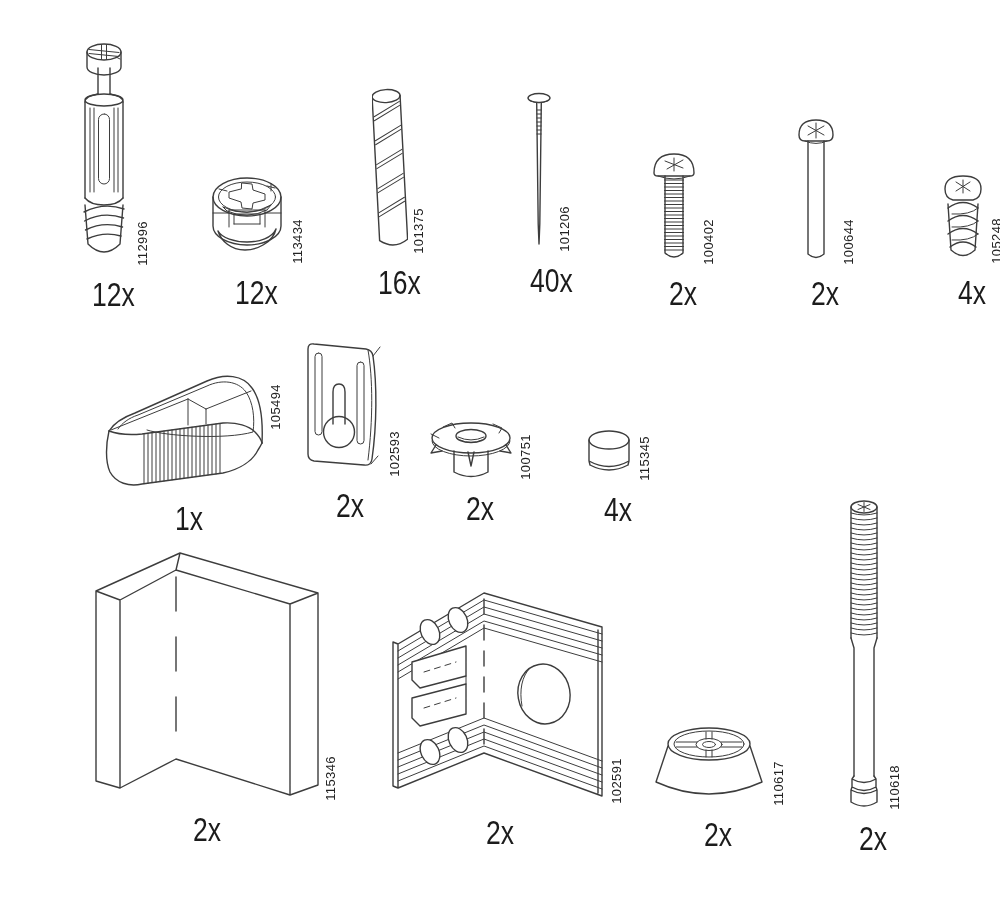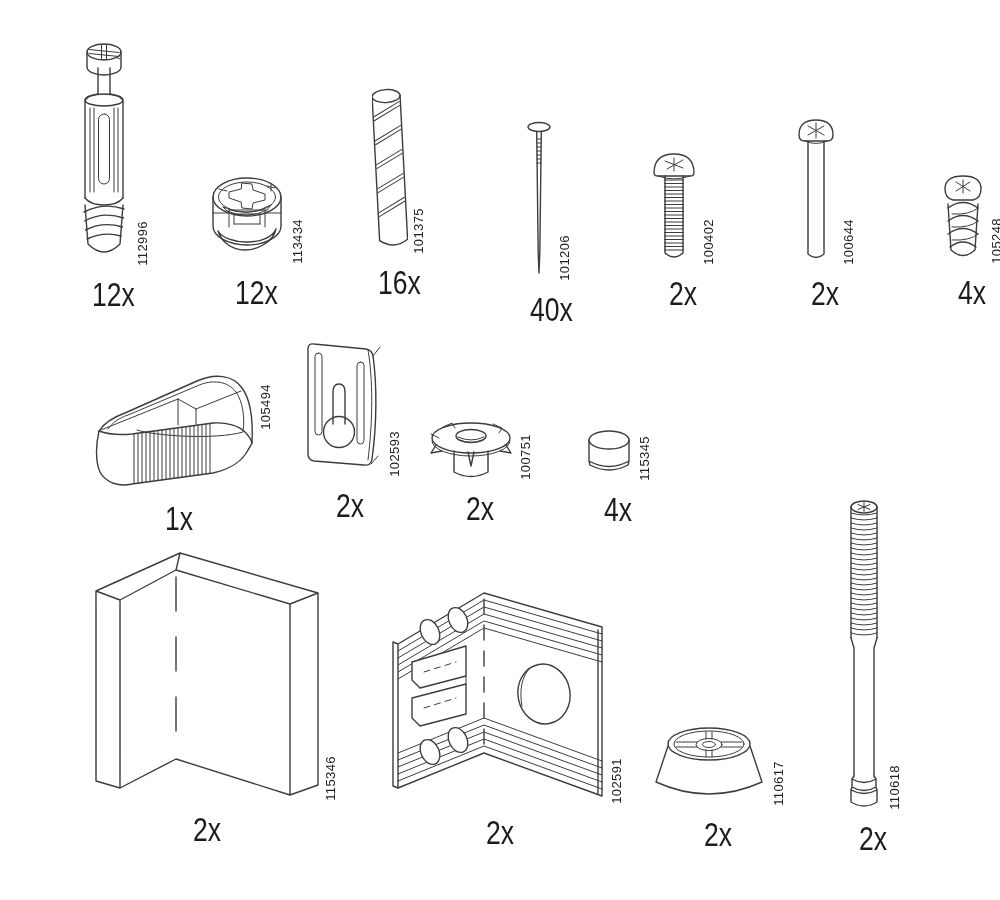--- a/index.html
+++ b/index.html
@@ -77,21 +77,21 @@
           <ellipse cx="18" cy="8" rx="14" ry="6.5"></ellipse>
           <path d="M4 8v144M32 8v144M4 152q14 10 28 0"></path>
           <path class="thin" d="M5 28L31 14M5 32L31 18M5 52L31 38M5 56L31 42M5 76L31 62M5 80L31 66M5 100L31 86M5 104L31 90M5 124L31 110M5 128L31 114"></path>
         </g>
       </svg>
       <span class="pn">101375</span>
     </div>
     <figcaption class="qty"><span class="qtext">16x</span></figcaption>
   </figure>
 
-  <figure class="part" style="left:484px;top:105px;">
+  <figure class="part" style="left:484px;top:76px;">
     <div class="art">
       <svg width="30" height="160" viewBox="0 0 30 160">
         <ellipse cx="15" cy="6" rx="11" ry="4.5"></ellipse>
         <path class="thin" d="M5.5 8.5q9.5 4.5 19 0"></path>
         <path d="M12.7 11L14.2 132L15 152L15.8 132L17.3 11"></path>
         <path class="thin" d="M12.9 18h4.2M12.9 22h4.2M12.9 26h4.2M12.9 30h4.2M12.9 34h4.2M12.9 38h4.2M12.9 42h4.2"></path>
       </svg>
       <span class="pn">101206</span>
     </div>
     <figcaption class="qty"><span class="qtext">40x</span></figcaption>
@@ -131,21 +131,21 @@
         <path class="thin" d="M23 8v13M16 10l14 9M30 10l-14 9"></path>
         <path d="M8 36q15-11 30 0M8 49q15-11 30 0M8 62q15-11 30 0M10 75q13-10 26 0"></path>
         <path class="thin" d="M38 36q-8 7-26 6M38 49q-8 7-26 6M38 62q-8 7-26 6"></path>
         <path d="M8 32l3 46M38 32l-3 46M11 78q12 11 24 0"></path>
       </svg>
       <span class="pn">105248</span>
     </div>
     <figcaption class="qty"><span class="qtext">4x</span></figcaption>
   </figure>
 
-  <figure class="part" style="left:45px;top:350px;">
+  <figure class="part" style="left:55px;top:350px;">
     <div class="art top">
       <svg width="170" height="124" viewBox="0 0 170 124">
         <path d="M14 65C19 57 29 51 40 47L112 15C130 7 148 9 157 22C166 34 168 56 167 77"></path>
         <path d="M14 65C22 68 36 69 47 68L128 57C142 56 154 60 160 66C164 70 166 73 167 77"></path>
         <path class="thin" d="M23 63C27 57 34 52 43 49L112 20C127 13 143 15 151 26C158 36 160 52 158 66C130 74 70 70 52 64"></path>
         <path class="thin" d="M16 64L93 33M93 33V59M111 43V58M93 33L111 43M111 43L156 25"></path>
         <path d="M14 65C11 78 10 95 15 106C21 117 34 121 47 118L128 107C146 103 158 94 163 84C165 81 166 79 167 77"></path>
         <path class="thin" d="M49 67.7v50M53 67.2v50M57 66.6v50M61 66.1v50M65 65.6v50M69 65v50M73 64.5v50M77 63.9v50M81 63.4v50M85 62.8v50M89 62.3v50M93 61.8v50M97 61.2v50M101 60.7v50M105 60.1v50M109 59.6v50M113 59v50M117 58.5v50M121 58v50M125 57.4v50"></path>
       </svg>
       <span class="pn hi">105494</span>

